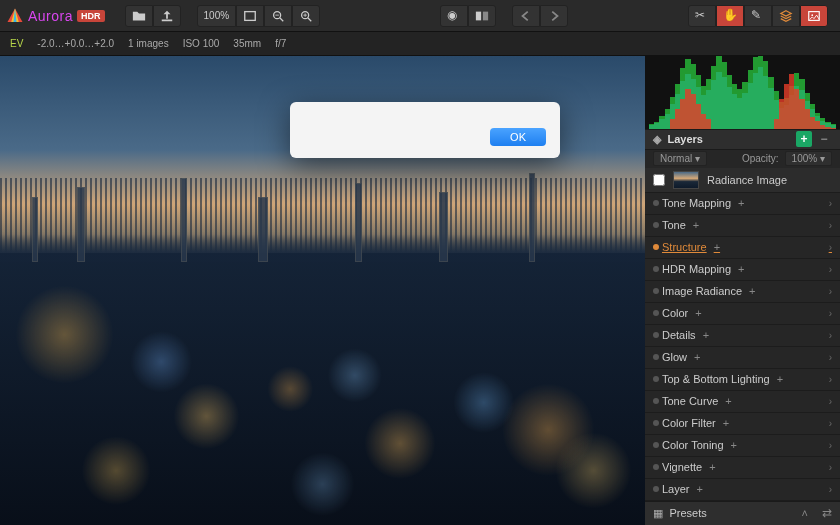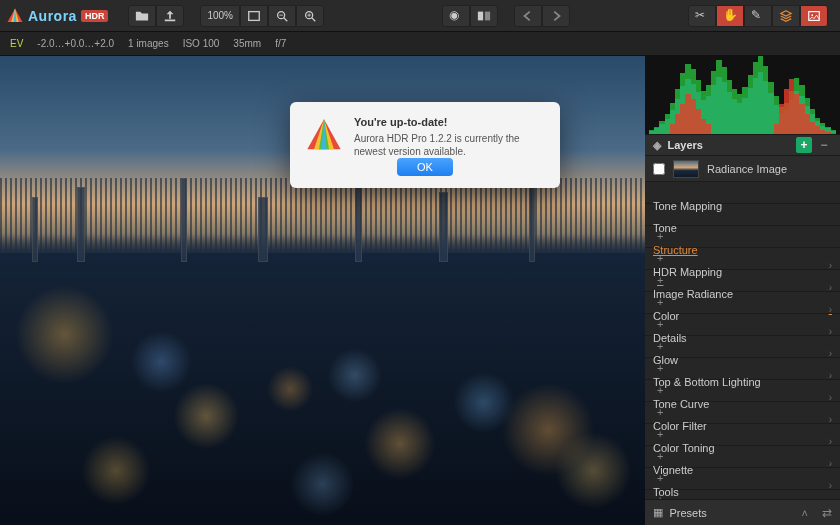--- a/index.html
+++ b/index.html
@@ -1,21 +1,21 @@
 <!DOCTYPE html>
 <html><head>
 <meta charset="utf-8">
 <style>
 * { margin: 0; padding: 0; box-sizing: border-box; font-family: -apple-system, BlinkMacSystemFont, "Segoe UI", Helvetica, Arial, sans-serif; }
 body { width: 840px; height: 525px; background: #1a1a1a; overflow: hidden; position: relative; }
 
 .topbar { height: 32px; background: #2a2a2a; display: flex; align-items: center; padding: 0 6px; gap: 4px; border-bottom: 1px solid #111; }
 .logo { display: flex; align-items: center; gap: 4px; margin-right: 10px; }
 .logo-mark { width: 18px; height: 18px; }
-.logo-text { color: #7dd3fc; font-size: 14px; font-weight: 700; letter-spacing: .5px; }
+.logo-text { color: #d946ef; font-size: 14px; font-weight: 400; letter-spacing: .5px; }
 .logo-badge { background: #c8453a; color: #fff; font-size: 9px; font-weight: 700; padding: 1px 4px; border-radius: 2px; }
 .tb-group { display: flex; gap: 0; margin: 0 6px; }
 .tb-btn { width: 28px; height: 22px; background: #333; border: 1px solid #222; display: flex; align-items: center; justify-content: center; cursor: pointer; }
 .tb-btn:first-child { border-radius: 3px 0 0 3px; }
 .tb-btn:last-child { border-radius: 0 3px 3px 0; }
 .tb-btn:only-child { border-radius: 3px; }
 .tb-btn.active { background: #c8453a; }
 .tb-btn svg, .tb-btn span.ic { width: 14px; height: 14px; fill: #ccc; color: #ccc; font-size: 12px; line-height: 1; }
 .tb-spacer { flex: 1; }
 
@@ -61,37 +61,37 @@
 .ph-btn { width: 16px; height: 16px; display: flex; align-items: center; justify-content: center; font-size: 12px; cursor: pointer; border-radius: 2px;}
 .ph-btn.add { background: #1aa765; color: #fff; font-weight: 700; }
 .ph-btn.rem { color: #888; }
 .layer-opts { height: 20px; display: flex; align-items: center; padding: 0 8px; font-size: 10px; color: #999; background: #262626; gap: 6px; }
 .layer-opts .sel { background: #2f2f2f; border: 1px solid #222; padding: 1px 6px; border-radius: 2px; }
 .layer-opts .sp { flex:1; }
 .layer-row { height: 26px; display: flex; align-items: center; padding: 0 8px; gap: 8px; background: #2c2c2c; border-bottom: 1px solid #1c1c1c; }
 .layer-row .thumb { width: 26px; height: 18px; background: linear-gradient(180deg,#4a6a88 0%,#d4a878 40%,#1a2838 60%,#0e1a2a 100%); border: 1px solid #444; }
 .layer-row input[type=checkbox]{ accent-color:#888; width:12px; height:12px; }
 
-.tool-item { height: 22px; display: flex; align-items: flex-start; padding: 0 8px; border-bottom: 1px solid #1c1c1c; cursor: pointer; gap: 18px; flex-direction: column; }
+.tool-item { height: 22px; display: flex; align-items: center; padding: 0 8px; border-bottom: 1px solid #1c1c1c; cursor: pointer; gap: 3px; }
 .tool-item.sel { color: #e08a3a; text-decoration: underline; }
 .tool-item .bullet { width: 6px; height: 6px; border-radius: 50%; background: #555; }
 .tool-item.sel .bullet { background: #e08a3a; }
 .tool-item .chev { margin-left: auto; color: #666; font-size: 10px; }
 .tool-item .plus { color: #888; margin-left: 4px; font-size: 11px; }
 
 .presets { margin-top: auto; height: 26px; background: #2e2e2e; border-top: 1px solid #1a1a1a; display: flex; align-items: center; padding: 0 8px; gap: 6px; }
 .presets .chev-up { margin-left: auto; color: #888; }
 .presets .sbtn { color:#888; font-size:12px; margin-left:8px;}
 
 .dialog { position: absolute; left: 290px; top: 102px; width: 270px; background: #f4f4f4; border-radius: 6px; box-shadow: 0 8px 30px rgba(0,0,0,.5); padding: 14px 14px 12px; font-size: 11px; color: #333; }
 .dialog .d-top { display: flex; gap: 10px; }
 .dialog .d-icon { width: 40px; height: 40px; flex-shrink: 0; }
 .dialog .d-title { font-weight: 700; font-size: 11px; margin-bottom: 4px; }
 .dialog .d-msg { font-size: 10px; color: #555; line-height: 1.3; }
-.dialog .d-actions { display: flex; justify-content: center; }
+.dialog .d-actions { display: flex; justify-content: flex-end; margin-top: 12px; }
 .dialog .d-ok { background: linear-gradient(#4aa3ff,#1e7ff0); color: #fff; border: none; padding: 3px 20px; border-radius: 4px; font-size: 11px; cursor: pointer; }
 </style>
 </head>
 <body>
 
 <div class="topbar">
   <div class="logo">
     <svg class="logo-mark" viewBox="0 0 24 24">
       <polygon points="12,2 22,20 2,20" fill="#e84a3a"></polygon>
       <polygon points="12,2 17,20 7,20" fill="#f5c030"></polygon>
@@ -401,20 +401,26 @@
     </div>
 
     <div class="panel-head">
       <span style="margin-right:6px;color:#aaa">◈</span>
       <span>Layers</span>
       <div class="ph-actions">
         <div class="ph-btn add">+</div>
         <div class="ph-btn rem">−</div>
       </div>
     </div>
+    <div class="layer-opts">
+      <span class="sel"><span>Normal</span> ▾</span>
+      <span class="sp"></span>
+      <span>Opacity:</span>
+      <span class="sel"><span>100%</span> ▾</span>
+    </div>
     <div class="layer-row">
       <input type="checkbox" style="">
       <div class="thumb"></div>
       <span>Radiance Image</span>
     </div>
 
     <div id="tools-list">
         <div class="tool-item">
           <span class="bullet"></span>
           <span>Tone Mapping</span>
@@ -488,44 +494,32 @@
           <span class="chev">›</span>
         </div>
         <div class="tool-item">
           <span class="bullet"></span>
           <span>Vignette</span>
           <span class="plus">+</span>
           <span class="chev">›</span>
         </div>
         <div class="tool-item">
           <span class="bullet"></span>
-          <span>Tools</span>
+          <span>Layer</span>
           <span class="plus">+</span>
           <span class="chev">›</span>
         </div>
       </div>
 
     <div class="presets">
       <span style="color:#aaa">▦</span>
       <span>Presets</span>
       <span class="chev-up">˄</span>
       <span class="sbtn">⇄</span>
     </div>
   </div>
 </div>
 
 <div class="dialog">
-  <div class="d-top">
-    <svg class="d-icon" viewBox="0 0 48 48">
-      <polygon points="24,4 44,40 4,40" fill="#e84a3a"></polygon>
-      <polygon points="24,4 36,40 12,40" fill="#f5c030"></polygon>
-      <polygon points="24,4 30,40 18,40" fill="#58c038"></polygon>
-      <polygon points="24,4 27,40 21,40" fill="#3ab5e8"></polygon>
-    </svg>
-    <div>
-      <div class="d-title">You're up-to-date!</div>
-      <div class="d-msg">Aurora HDR Pro 1.2.2 is currently the newest version available.</div>
-    </div>
-  </div>
   <div class="d-actions">
     <button class="d-ok">OK</button>
   </div>
 </div>
 
 </body></html>

